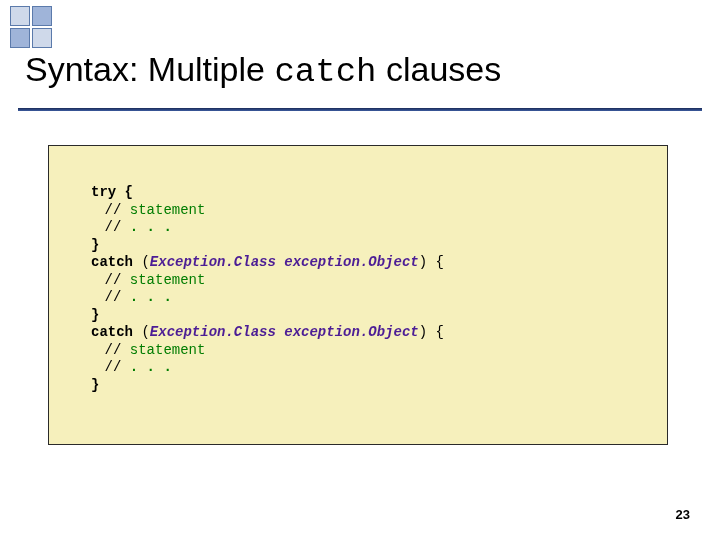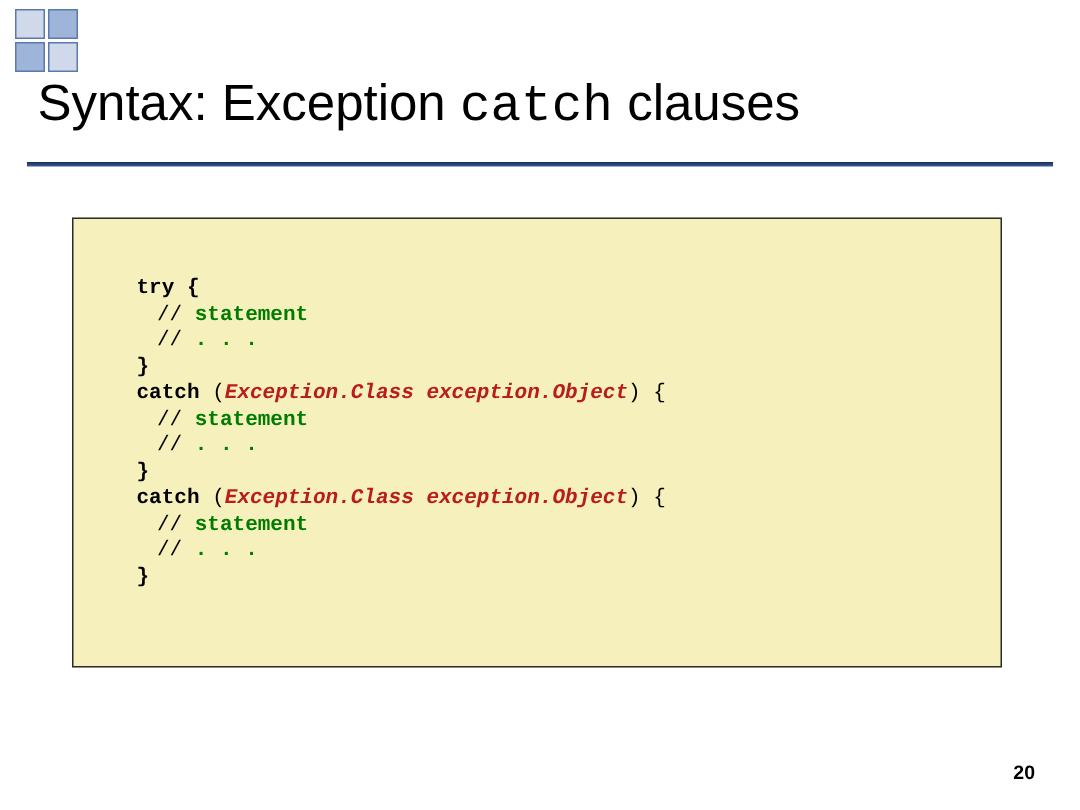--- a/index.html
+++ b/index.html
@@ -66,23 +66,23 @@
     padding: 38px 22px 20px 22px;
   }
   .code {
     font-family: "Courier New", Courier, monospace;
     font-size: 14px;
     line-height: 1.25;
     color: #000;
     white-space: pre;
   }
   .kw { color: #000; font-weight: bold; margin-left: 20px; }
-  .st { color: #007c00; font-weight: bold; } 
+  .st { color: #007c00; font-weight: normal; } 
   .el { color: #007c00; font-weight: bold; } 
-  .ex { color: #b91c1c; font-style: italic; font-weight: bold; }
+  .ex { color: #4c1d95; font-style: italic; font-weight: bold; }
   .pagenum {
     position: absolute;
     bottom: 18px;
     right: 30px;
     font-size: 13px;
     font-weight: bold;
     color: #000;
   }
 </style>
 </head>
@@ -93,35 +93,35 @@
   <div class="corner-deco">
     <div class="sq light"></div>
       <div class="sq"></div>
       <div class="sq empty"></div>
     <div class="sq"></div>
       <div class="sq light"></div>
       <div class="sq empty"></div>
   </div>
 
   <div class="title">
-    <span>Syntax: Exception </span><span class="mono">catch</span><span> clauses</span>
+    <span>Syntax: Multiple </span><span class="mono">catch</span><span> clauses</span>
   </div>
 
   <div class="hr"></div>
 
   <div class="codebox">
     <div class="code"><span class="kw">try {</span>
 <span>    // </span><span class="st">statement</span>
 <span>    // </span><span class="el">. . .</span>
 <span class="kw">}</span>
 <span class="kw">catch </span><span>(</span><span class="ex">Exception.Class</span><span> </span><span class="ex">exception.Object</span><span>) {</span>
 <span>    // </span><span class="st">statement</span>
 <span>    // </span><span class="el">. . .</span>
 <span class="kw">}</span>
 <span class="kw">catch </span><span>(</span><span class="ex">Exception.Class</span><span> </span><span class="ex">exception.Object</span><span>) {</span>
 <span>    // </span><span class="st">statement</span>
 <span>    // </span><span class="el">. . .</span>
 <span class="kw">}</span></div>
   </div>
 
-  <div class="pagenum">20</div>
+  <div class="pagenum">23</div>
 
 </div>
 
 </body></html>

